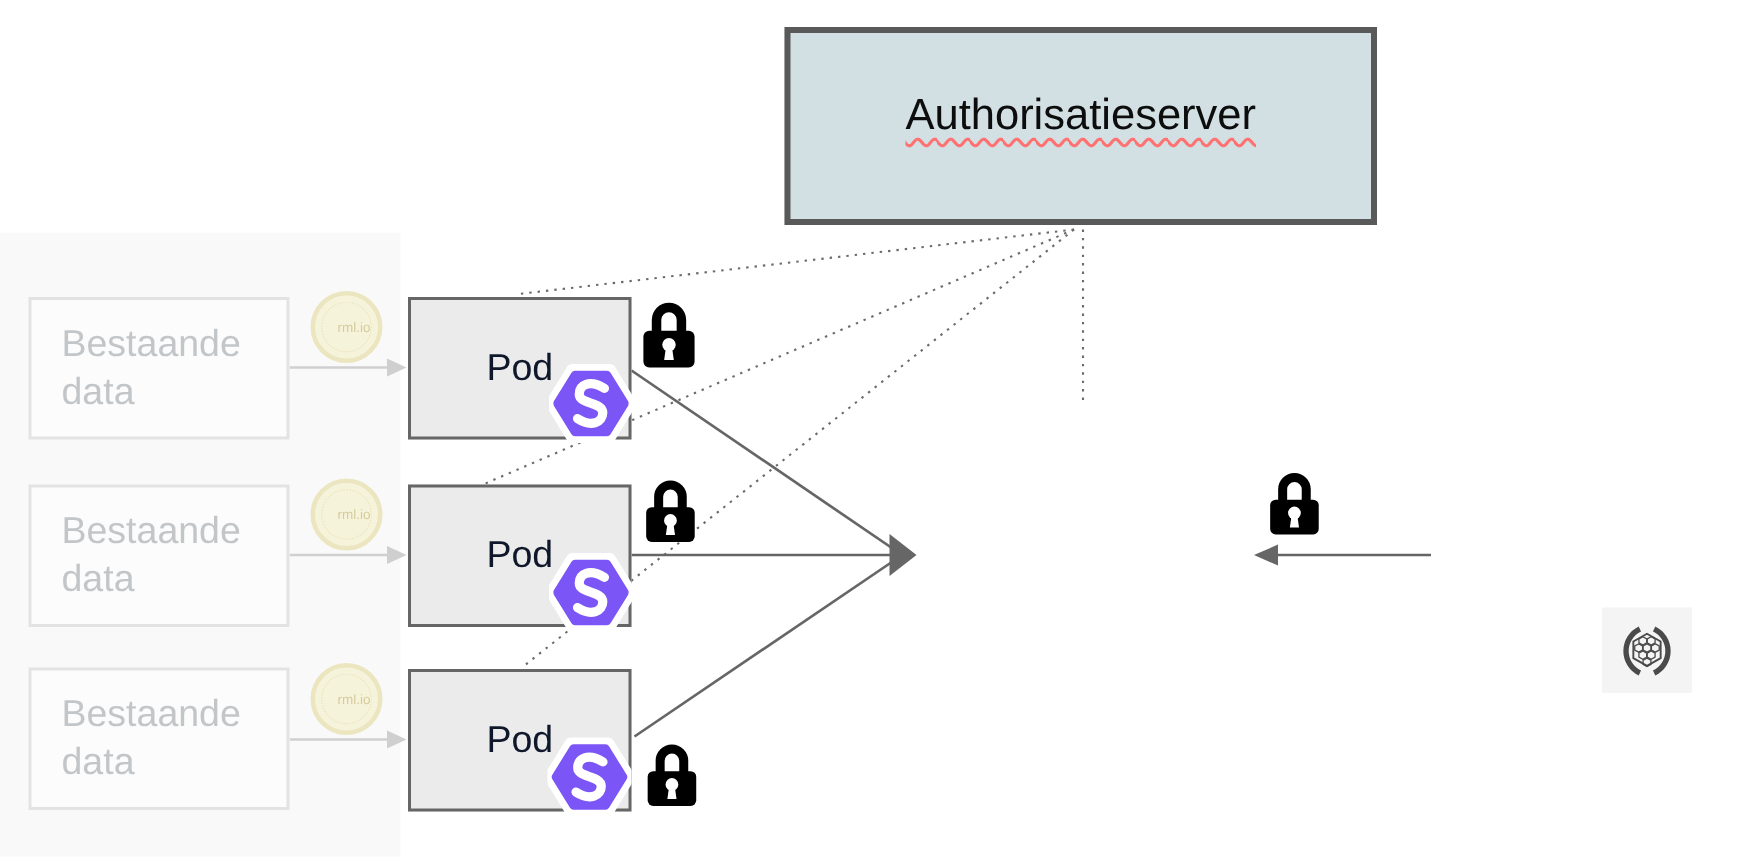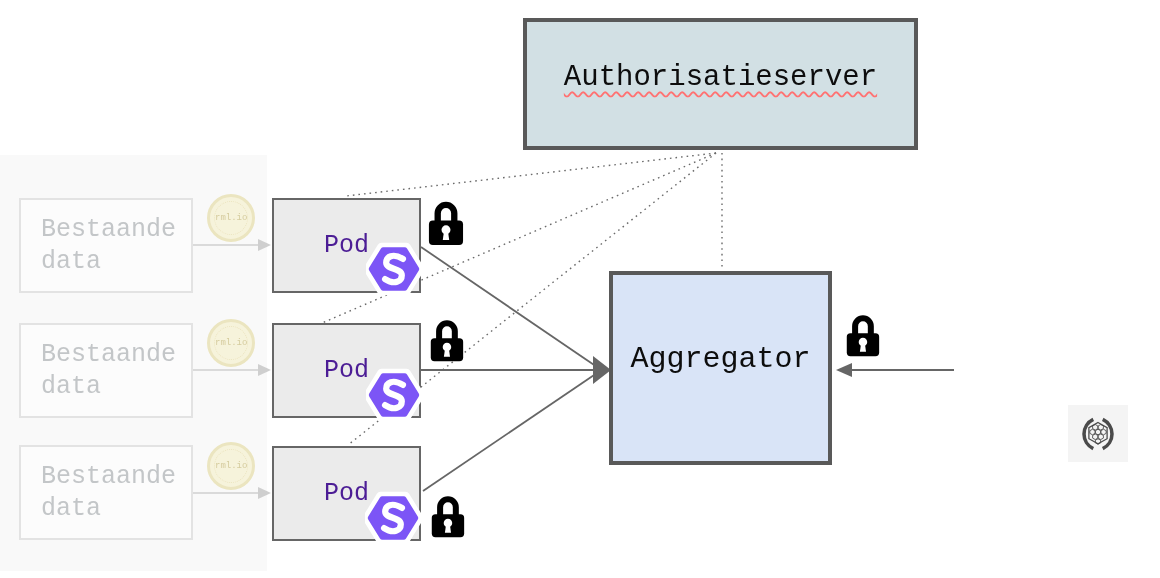--- a/index.html
+++ b/index.html
@@ -1,18 +1,18 @@
 <!DOCTYPE html>
 <html style="--auth_fill: #d2e0e4; --agg_fill: #d9e4f7; --pod_fill: #ebebeb; --app_fill: #ececec; --box_border: #595959; --thin_border: #666666; --panel_bg: #f9f9f9; --faded_border: #e3e3e3; --faded_fill: #fcfcfc; --faded_text: #c3c6c8; --solid_purple: #7c55f6; --line_gray: #666666; --dotted_gray: #6b6b6b; --faded_arrow: #cfcfcf; --rml_ring: #e7dfad; --rml_fill: #f6f1d2; --rml_text: #c9bd7f; --lock_color: #000000; --spellcheck_red: #ff7272; --comunica_gray: #4a4a4a;"><head>
 <meta charset="utf-8">
 <style>
   html,body { margin:0; padding:0; background:#fff; }
   #canvas {
     position:relative; width:1160px; height:578px; overflow:hidden;
-    font-family:Liberation Mono, monospace; background:#ffffff;
+    font-family:Liberation Sans, sans-serif; background:#ffffff;
   }
   .abs { position:absolute; }
   #left-panel {
     left:0; top:155px; width:267px; height:416px;
     background:var(--panel_bg);
   }
   #lines-layer { left:0; top:0; width:1160px; height:578px; z-index:1; }
   .box { display:flex; align-items:center; justify-content:center; box-sizing:border-box; z-index:2; }
   #auth-box {
     left:523px; top:18px; width:395px; height:132px;
@@ -30,37 +30,37 @@
     font-size:30px; color:#0d0d0d; padding-bottom:18px;
   }
   #app-box {
     left:954px; top:269px; width:176px; height:195px;
     background:var(--app_fill); border:2px solid var(--thin_border);
     font-size:22px; color:#0d0d0d;
   }
   .pod-box {
     left:272px; width:149px; height:95px;
     background:var(--pod_fill); border:2px solid var(--thin_border);
-    font-size:25px; color:#4c1d95;
+    font-size:25px; color:#0f172a;
   }
   .src-box {
     left:19px; width:174px; height:95px;
     background:var(--faded_fill); border:2px solid var(--faded_border);
     font-size:25px; color:var(--faded_text); text-align:left; line-height:1.25;
   }
   .src-box span { display:block; width:130px; }
   .coin {
     width:48px; height:48px; border-radius:50%; z-index:3; box-sizing:border-box;
     background:var(--rml_fill); border:3px solid var(--rml_ring);
     display:flex; align-items:center; justify-content:center; opacity:0.75;
   }
   .coin-inner {
     width:34px; height:34px; border-radius:50%; box-sizing:border-box;
     border:1px dotted var(--rml_ring);
-    display:flex; align-items:center; justify-content:flex-start;
+    display:flex; align-items:center; justify-content:flex-end;
     font-size:9px; color:var(--rml_text);
   }
   .lock { z-index:4; color:var(--lock_color); }
   .solid-logo { z-index:4; }
   #app-icon-tile {
     left:1068px; top:405px; width:60px; height:57px; background:#f4f4f4; z-index:3;
     display:flex; align-items:center; justify-content:center;
   }
 </style>
 </head>
@@ -90,23 +90,20 @@
     <line x1="193" y1="370" x2="260" y2="370" stroke="#cfcfcf" stroke-width="1.6"></line>
     <polygon points="258,364 271,370 258,376" fill="#cfcfcf"></polygon>
     <line x1="193" y1="493" x2="260" y2="493" stroke="#cfcfcf" stroke-width="1.6"></line>
     <polygon points="258,487 271,493 258,499" fill="#cfcfcf"></polygon>
   </svg>
 
   <div id="auth-box" class="abs box">
     <span>Authorisatieserver</span>
   </div>
 
-  <div id="agg-box" class="abs box">
-    <span>Aggregator</span>
-  </div>
 
   <div id="app-icon-tile" class="abs">
     <svg width="38" height="38" viewBox="0 0 48 48">
       <g stroke="#4a4a4a" fill="none">
         <path d="M18 5.5 A20.5 20.5 0 0 0 18 42.5" stroke-width="4.5"></path>
         <path d="M30 5.5 A20.5 20.5 0 0 1 30 42.5" stroke-width="4.5"></path>
         <polygon points="24,9.5 35.5,16 35.5,30 24,36.5 12.5,30 12.5,16" stroke-width="1.6"></polygon>
         <g stroke-width="1.1">
           <polygon points="20.5,12 23.8,13.8 23.8,17.2 20.5,19 17.2,17.2 17.2,13.8"></polygon>
           <polygon points="27.5,12 30.8,13.8 30.8,17.2 27.5,19 24.2,17.2 24.2,13.8"></polygon>

